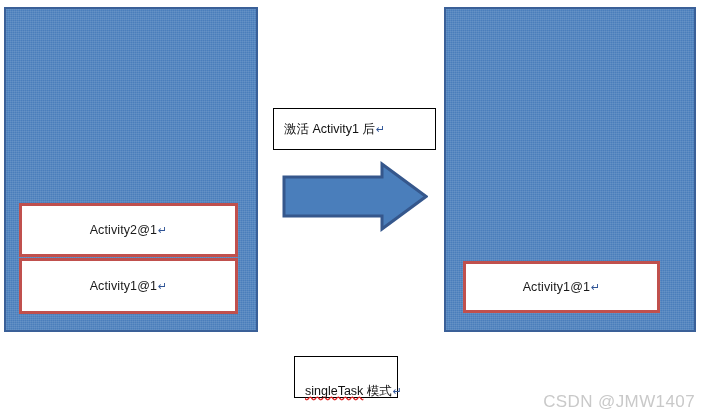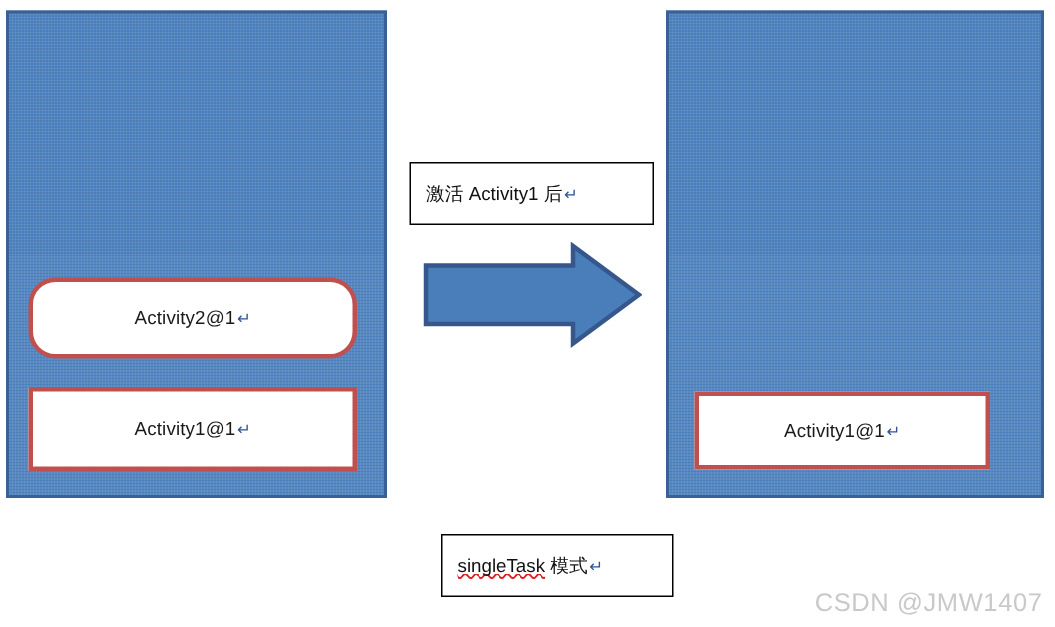--- a/index.html
+++ b/index.html
@@ -68,24 +68,23 @@
   }
   .pilcrow {
     color: #2f5496;
     font-size: 11px;
     margin-left: 1px;
     vertical-align: baseline;
   }
 
   #activity-left-top {
     left: 19px;
-    top: 185px;
+    top: 203px;
     width: 219px;
     height: 54px;
-    border-radius: 18px;
   }
   #activity-left-bottom {
     left: 19px;
     top: 258px;
     width: 219px;
     height: 56px;
   }
   #activity-right {
     left: 463px;
     top: 261px;
@@ -120,23 +119,24 @@
   #callout-activate {
     left: 273px;
     top: 108px;
     width: 163px;
     height: 42px;
     padding-left: 10px;
   }
   #callout-mode {
     left: 294px;
     top: 356px;
-    width: 155px;
+    width: 104px;
     height: 42px;
     padding-left: 10px;
+    align-items: flex-end;
   }
   .latin {
     font-family: "Liberation Sans", "DejaVu Sans", sans-serif;
     margin-top: 31px;
   }
   .cjk {
     font-family: "DejaVu Sans", "Liberation Sans", sans-serif;
   }
   .misspelled {
     text-decoration: underline wavy #e02020;

